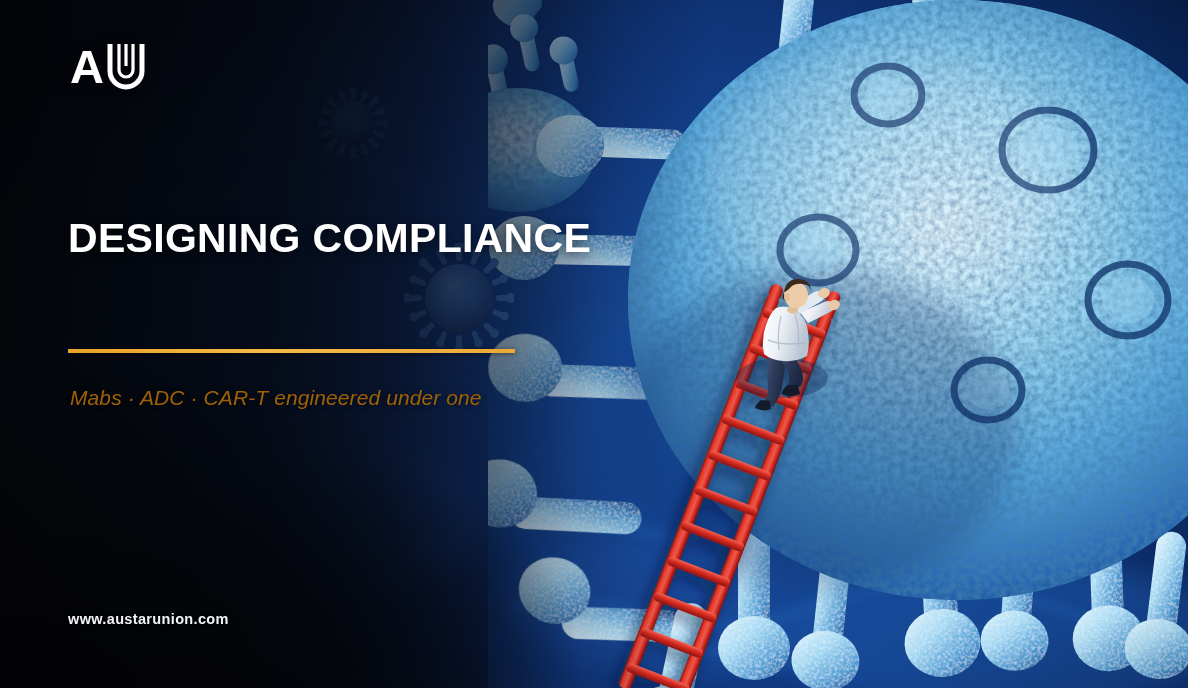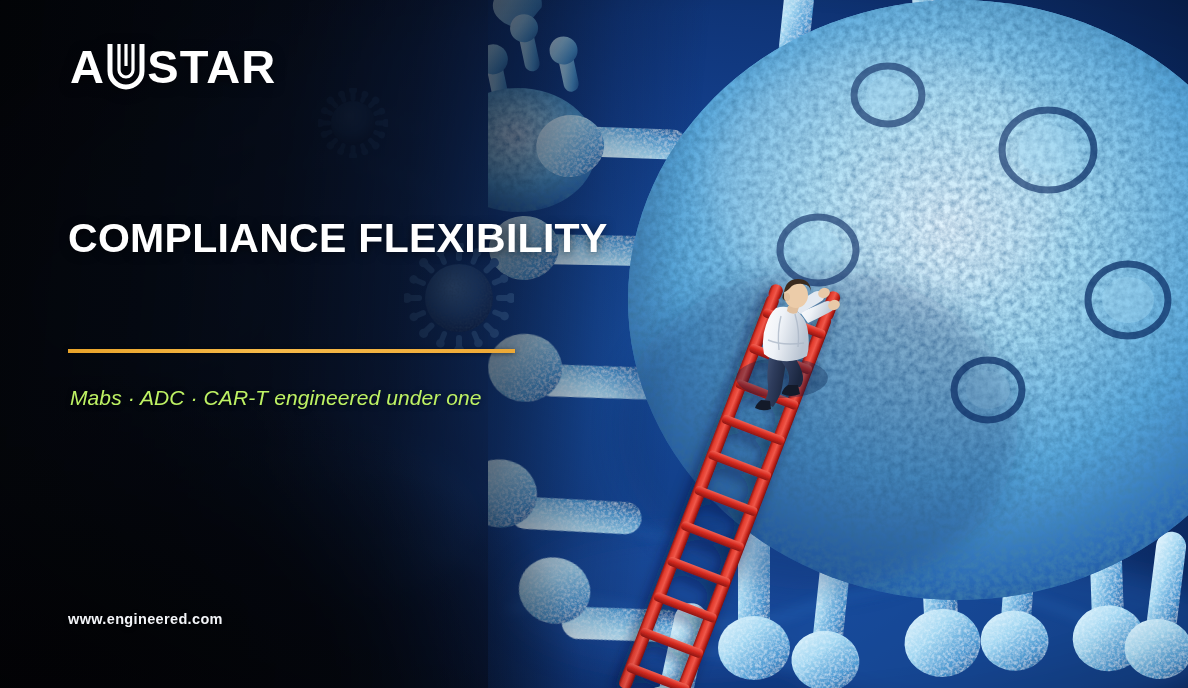--- a/index.html
+++ b/index.html
@@ -67,21 +67,21 @@
   .headline .l2{display:block;}
 
   .rule{
     position:absolute;left:68px;top:349px;width:447px;height:4px;
     background:linear-gradient(90deg,#e8a32a 0%,#f5b949 45%,#eda936 100%);
     box-shadow:0 1px 5px rgba(0,0,0,.5);
   }
 
   .subhead{
     position:absolute;left:70px;top:377px;width:500px;
-    color:#bef264;font-style:italic;font-size:21px;line-height:41px;
+    color:#a16207;font-style:italic;font-size:21px;line-height:41px;
     letter-spacing:.1px;
     text-shadow:0 1px 5px rgba(0,0,0,.5);
   }
   .subhead .s2{display:block;}
 
   .site{
     position:absolute;left:68px;top:611px;
     color:#f2f4f8;font-size:14.5px;font-weight:bold;letter-spacing:.35px;
     text-shadow:0 1px 4px rgba(0,0,0,.7);
   }
@@ -519,28 +519,27 @@
     <span class="logo-u">
       <svg width="40" height="48" viewBox="0 0 40 48" xmlns="http://www.w3.org/2000/svg">
 
         <path d="M4 2 L4 29 A16 16 0 0 0 36 29 L36 2" fill="none" stroke="#ffffff" stroke-width="5" stroke-linecap="butt"></path>
 
         <path d="M13 2 L13 28 A7 7 0 0 0 27 28 L27 2" fill="none" stroke="#ffffff" stroke-width="3.2" stroke-linecap="butt"></path>
 
         <path d="M20 2 L20 24" stroke="#ffffff" stroke-width="3.2" stroke-linecap="butt"></path>
       </svg>
     </span>
-    <span class="logo-text">STAR</span>
   </div>
 
   <div class="headline">
-    <span class="l1">COMPLIANCE FLEXIBILITY</span>
+    <span class="l1">DESIGNING COMPLIANCE</span>
   </div>
 
   <div class="rule"></div>
 
   <div class="subhead">
     <span class="s1">Mabs · ADC · CAR-T engineered under one</span>
   </div>
 
-  <div class="site">www.engineered.com</div>
+  <div class="site">www.austarunion.com</div>
 
 </div>
 
 </body></html>

